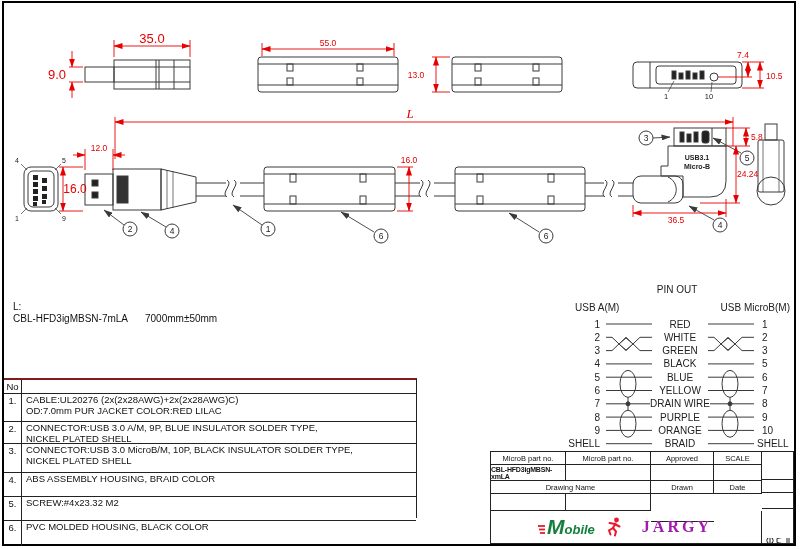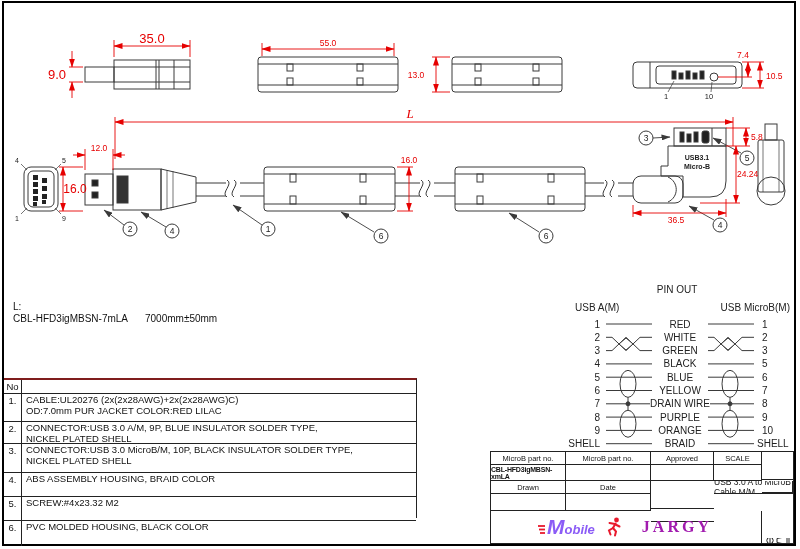--- a/index.html
+++ b/index.html
@@ -35,21 +35,21 @@
   .tc{border-right:1px solid #222;border-bottom:1px solid #222;display:flex;
       align-items:center;justify-content:center;overflow:hidden;}
   .tc.lastcol{border-right:none;margin-top:27px;}
   .tc.lastrow{border-bottom:none;}
   .span2{grid-column:span 2;}
   .span4{grid-column:span 4;}
   .pn{font-weight:bold;font-size:7px;letter-spacing:-0.2px;}
   .mm{font-size:9px;text-decoration:underline;} .rev{font-size:12px;} .dn{font-size:8.5px;}
   .logo-row{gap:10px;}
   .mc-wordwrap{position:relative;display:inline-block;padding-left:7px;}
-  .mc-word{display:inline-block;font-style:italic;font-weight:bold;font-size:13px;color:#8b5cf6;}
+  .mc-word{display:inline-block;font-style:italic;font-weight:bold;font-size:13px;color:#15803d;}
   .mc-word::first-letter{font-size:21px;}
   .speedlines{position:absolute;left:-2px;bottom:3px;}
   .jargy{font-family:"Liberation Serif",serif;font-weight:bold;color:#a21caf;
          font-size:16px;letter-spacing:3px;margin-left:10px;}
 </style>
 </head>
 <body>
 
 <div class="page">
   <div class="frame"></div>
@@ -381,25 +381,25 @@
     <div class="tc">Approved</div>
     <div class="tc">SCALE</div>
     <div class="tc lastcol">UNIT</div>
 
     <div class="tc pn">CBL-HFD3igMBSN-xmLA</div>
     <div class="tc"></div>
     <div class="tc"></div>
     <div class="tc"></div>
     <div class="tc lastcol mm">mm</div>
 
+    <div class="tc span2">Drawing Name</div>
     <div class="tc">Drawn</div>
     <div class="tc">Date</div>
     <div class="tc lastcol">REV.</div>
 
-    <div class="tc span2 dn">USB 3.0 A to MicroB Cable M/M</div>
     <div class="tc"></div>
     <div class="tc"></div>
     <div class="tc lastcol rev">1.0</div>
 
     <div class="tc span4 lastrow logo-row">
       <span class="mc-wordwrap">
         <svg class="speedlines" width="9" height="12" viewBox="0 0 9 12">
           <g stroke="#e8192c" stroke-width="1.8">
               <path d="M0,2 H7"></path>
               <path d="M1,5.5 H7"></path>

